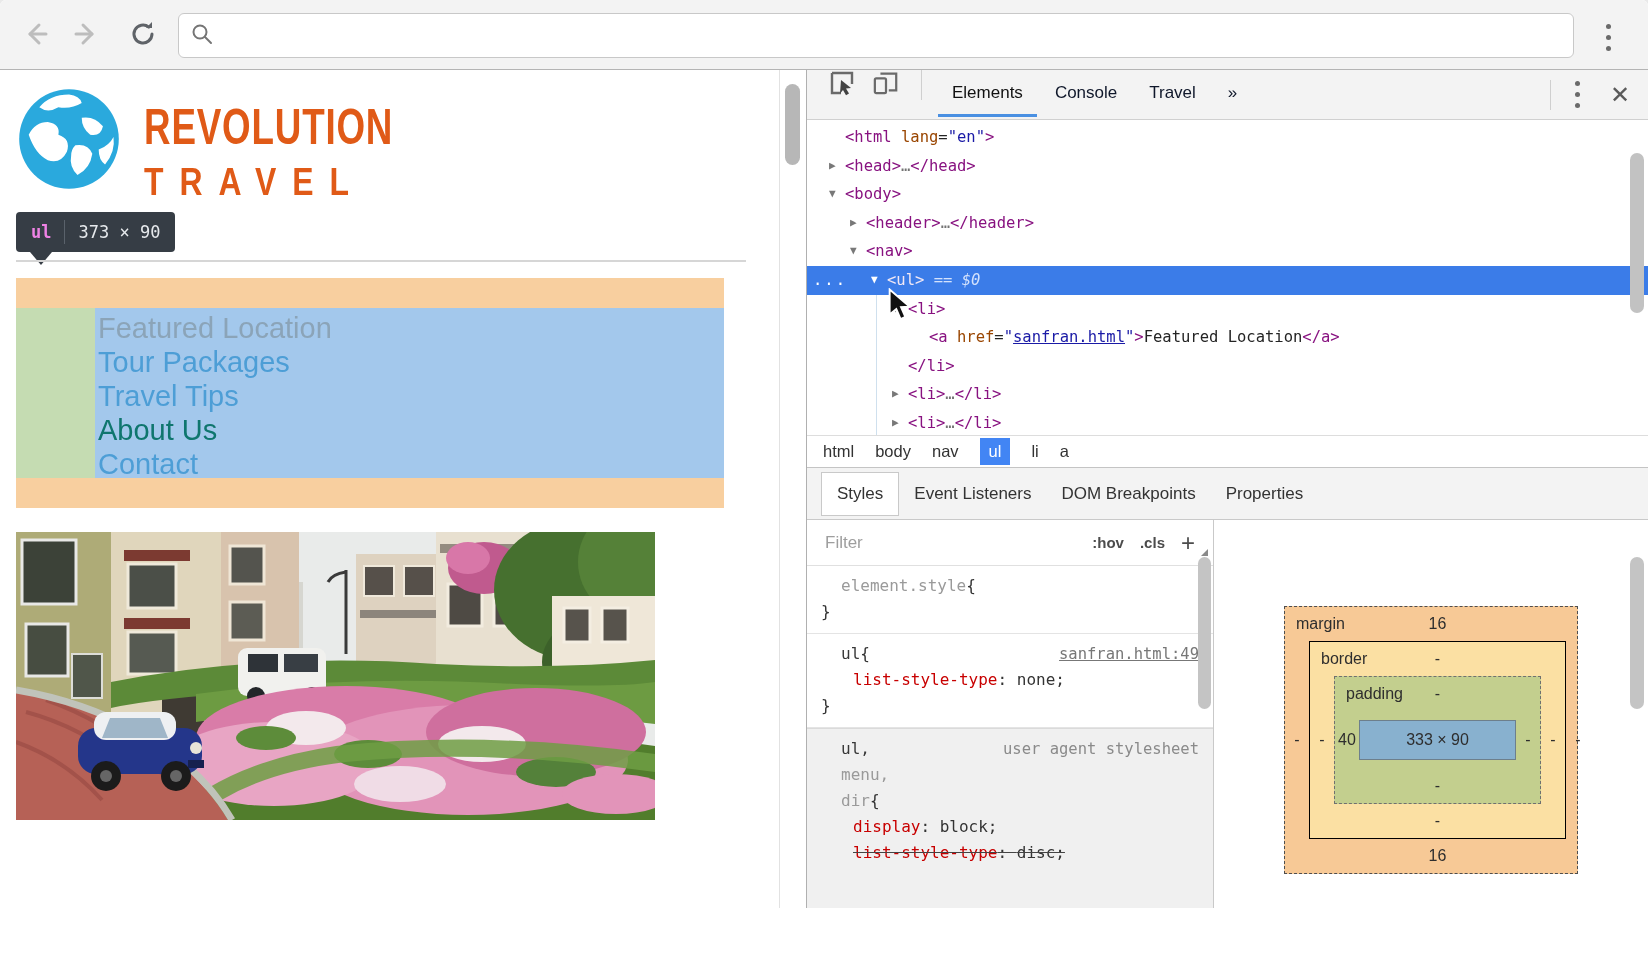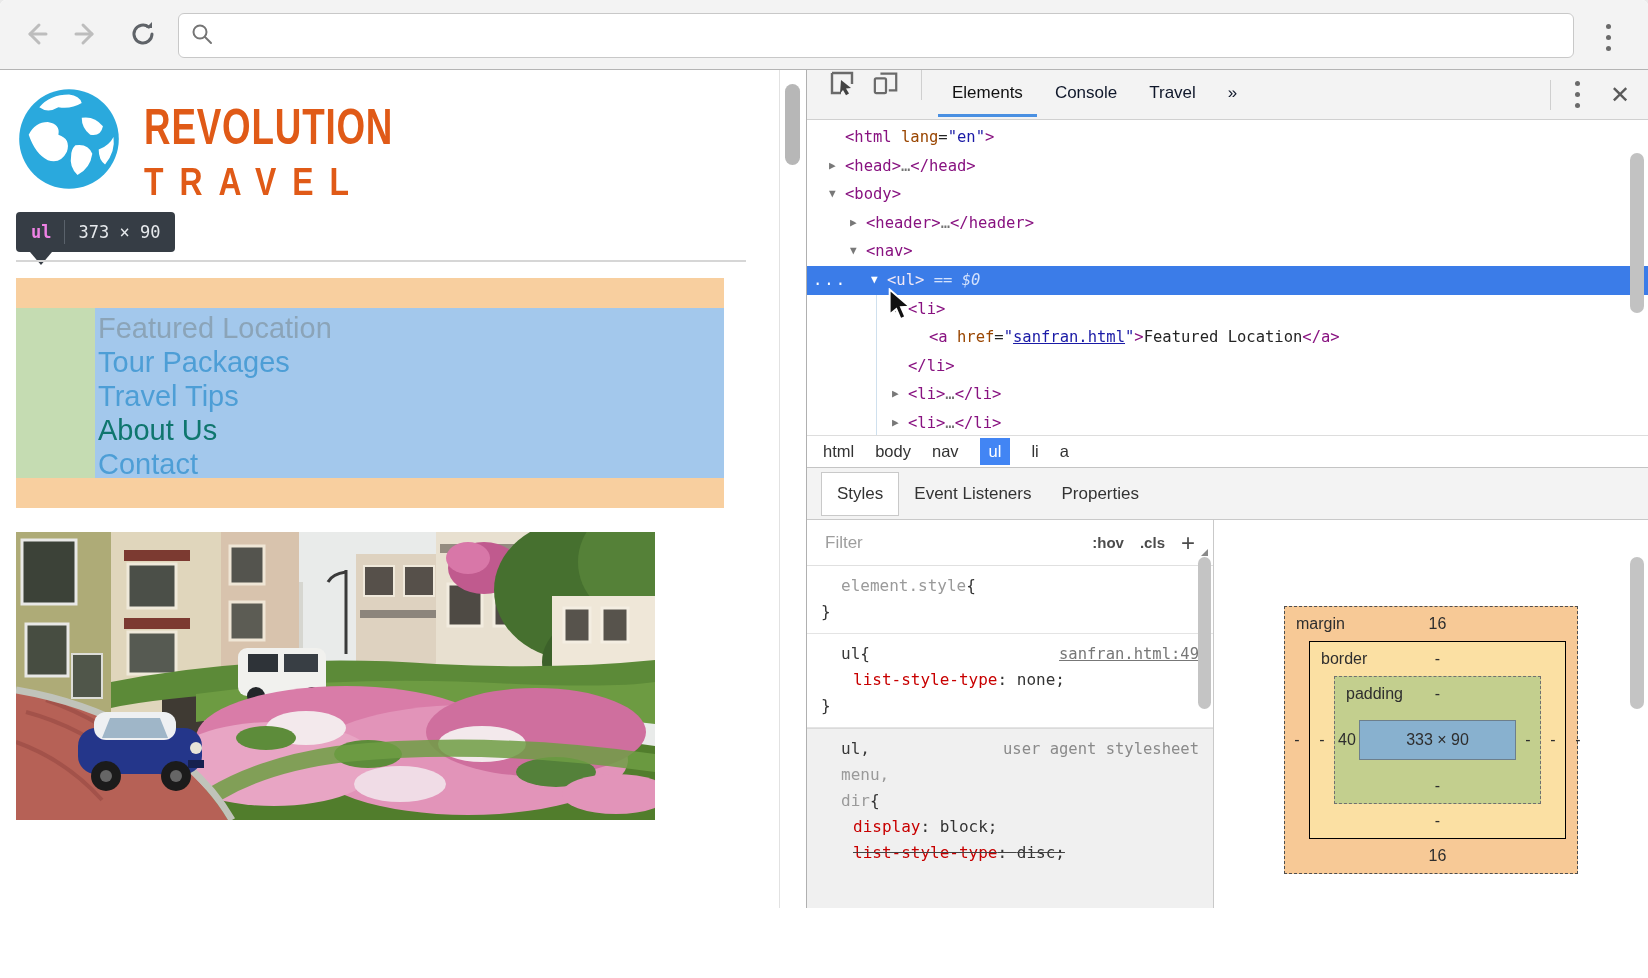--- a/index.html
+++ b/index.html
@@ -393,20 +393,21 @@
           <span class="crumb">body</span>
           <span class="crumb">nav</span>
           <span class="crumb selected">ul</span>
           <span class="crumb">li</span>
           <span class="crumb">a</span>
         </div>
 
       <div class="dt-sections">
           <span class="sec-tab active">Styles</span>
           <span class="sec-tab">Event Listeners</span>
+          <span class="sec-tab">DOM Breakpoints</span>
           <span class="sec-tab">Properties</span>
         </div>
 
       <div class="dt-panes">
         <div class="styles-pane">
           <div class="filter-row">
             <span class="filter-label">Filter</span>
             <span class="pseudo-btn">:hov</span>
             <span class="pseudo-btn">.cls</span>
             <span class="plus-btn">+</span>

